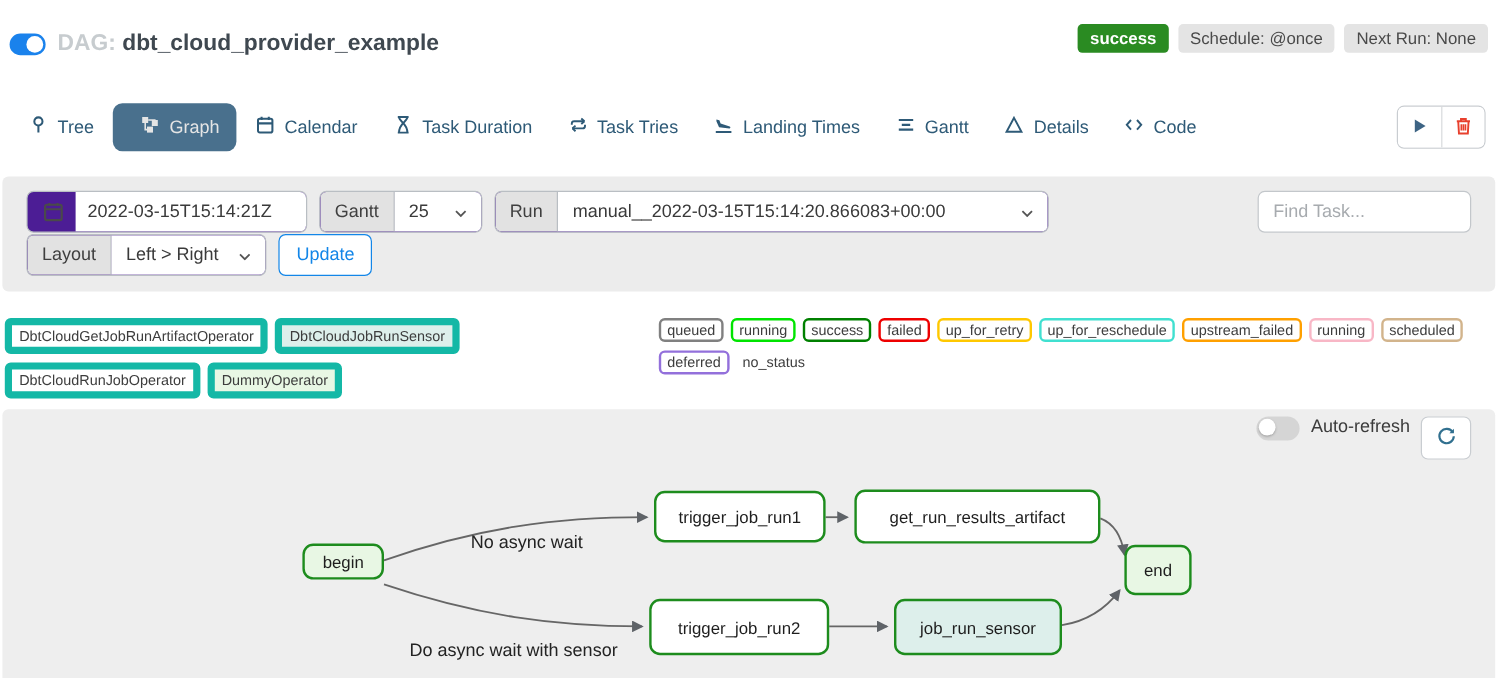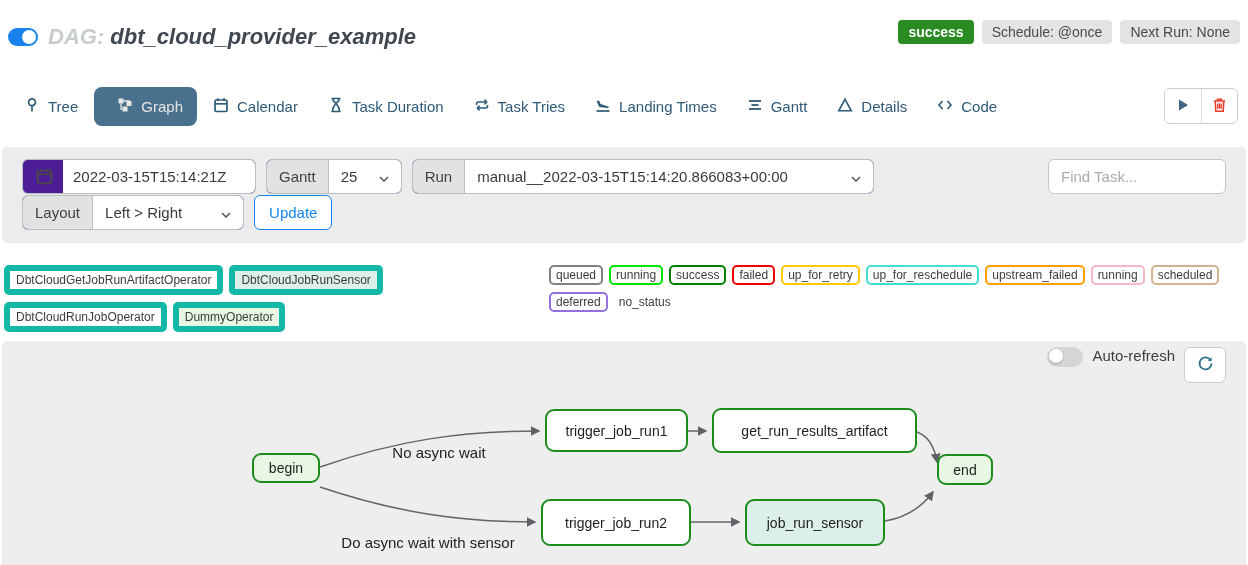--- a/index.html
+++ b/index.html
@@ -8,21 +8,21 @@
     font-family: "Liberation Sans", sans-serif; color: #3c4043; overflow: hidden;
   }
   .page { width: 1248px; height: 565px; position: relative; }
 
   
   header { display: flex; justify-content: space-between; align-items: center; padding: 16px 8px 0 8px; height: 58px; }
   .hleft { display: flex; align-items: center; gap: 10px; }
   .toggle { width: 30px; height: 18px; border-radius: 9px; background: #1a82ec; position: relative; display: inline-block; cursor: pointer; flex: 0 0 auto; }
   .toggle .knob { position: absolute; top: 2px; width: 14px; height: 14px; border-radius: 50%; background: #fff; }
   .toggle.on .knob { right: 2px; }
-  h1 { font-size: 22px; font-weight: 700; font-style: italic; }
+  h1 { font-size: 19px; font-weight: 700; }
   .dag-prefix { color: #c7cccf; font-weight: 700; }
   .dag-name { color: #3f4850; }
   .hright { display: flex; gap: 8px; align-items: flex-start; align-self: flex-start; padding-top: 4px; margin-right: 0; }
   .badge { font-size: 14px; padding: 5px 10px; border-radius: 4px; line-height: 1; }
   .badge-success { background: #2a8b22; color: #fff; font-weight: 700; }
   .badge-gray { background: #e4e4e4; color: #4a4a4a; }
 
   
   .tabbar { display: flex; align-items: center; gap: 2px; padding: 0 10px; margin-top: 28px; height: 40px; }
   .tab { display: flex; align-items: center; gap: 8px; padding: 10px 14px; font-size: 15px; color: #2e5a77; border-radius: 8px; cursor: pointer; text-decoration: none; white-space: nowrap; }
@@ -202,21 +202,21 @@
           <span class="chev"><svg width="10" height="6" viewBox="0 0 10 6">
                 <polyline points="1,1 5,5 9,1" fill="none" stroke="#555" stroke-width="1.5"></polyline>
               </svg></span>
         </div>
       </div>
       <input type="text" class="find-input" placeholder="Find Task..." style="">
     </div>
     <div class="frow">
       <div class="igroup">
         <span class="glabel">Layout</span>
-        <div class="selectbox" style="width:150px">
+        <div class="selectbox" style="width:128px">
           <span>Left &gt; Right</span>
           <span class="chev"><svg width="10" height="6" viewBox="0 0 10 6">
                 <polyline points="1,1 5,5 9,1" fill="none" stroke="#555" stroke-width="1.5"></polyline>
               </svg></span>
         </div>
       </div>
       <button class="update-btn">Update</button>
     </div>
   </section>
 
@@ -257,21 +257,21 @@
           <path d="M 915 91 C 928 96 933 108 935 121" fill="none" stroke="#666666" stroke-width="1.5" marker-end="url(#arrow)"></path>
           <path d="M 883 180 C 908 176 922 163 931 151" fill="none" stroke="#666666" stroke-width="1.5" marker-end="url(#arrow)"></path>
         </g>
     </svg>
     <div id="node-layer">
         <div class="task-node" style="left: 250px; top: 112px; width: 68px; height: 30px; background: rgb(232, 247, 228); border-color: rgb(29, 140, 29);">begin</div>
         <div class="task-node" style="left: 543px; top: 68px; width: 143px; height: 43px; background: rgb(255, 255, 255); border-color: rgb(29, 140, 29);">trigger_job_run1</div>
         <div class="task-node" style="left: 710px; top: 67px; width: 205px; height: 45px; background: rgb(255, 255, 255); border-color: rgb(29, 140, 29);">get_run_results_artifact</div>
         <div class="task-node" style="left: 539px; top: 158px; width: 150px; height: 47px; background: rgb(255, 255, 255); border-color: rgb(29, 140, 29);">trigger_job_run2</div>
         <div class="task-node" style="left: 743px; top: 158px; width: 140px; height: 47px; background: rgb(221, 239, 235); border-color: rgb(29, 140, 29);">job_run_sensor</div>
-        <div class="task-node" style="left: 935px; top: 113px; width: 56px; height: 31px; background: rgb(232, 247, 228); border-color: rgb(29, 140, 29);">end</div>
+        <div class="task-node" style="left: 935px; top: 113px; width: 56px; height: 42px; background: rgb(232, 247, 228); border-color: rgb(29, 140, 29);">end</div>
       </div>
     <div id="label-layer">
         <div class="edge-label" style="left: 437px; top: 111px;">No async wait</div>
         <div class="edge-label" style="left: 426px; top: 201px;">Do async wait with sensor</div>
       </div>
     <div class="autorefresh">
       <span class="toggle off ar-toggle">
           <span class="knob"></span>
         </span>
       <span class="ar-label">Auto-refresh</span>

